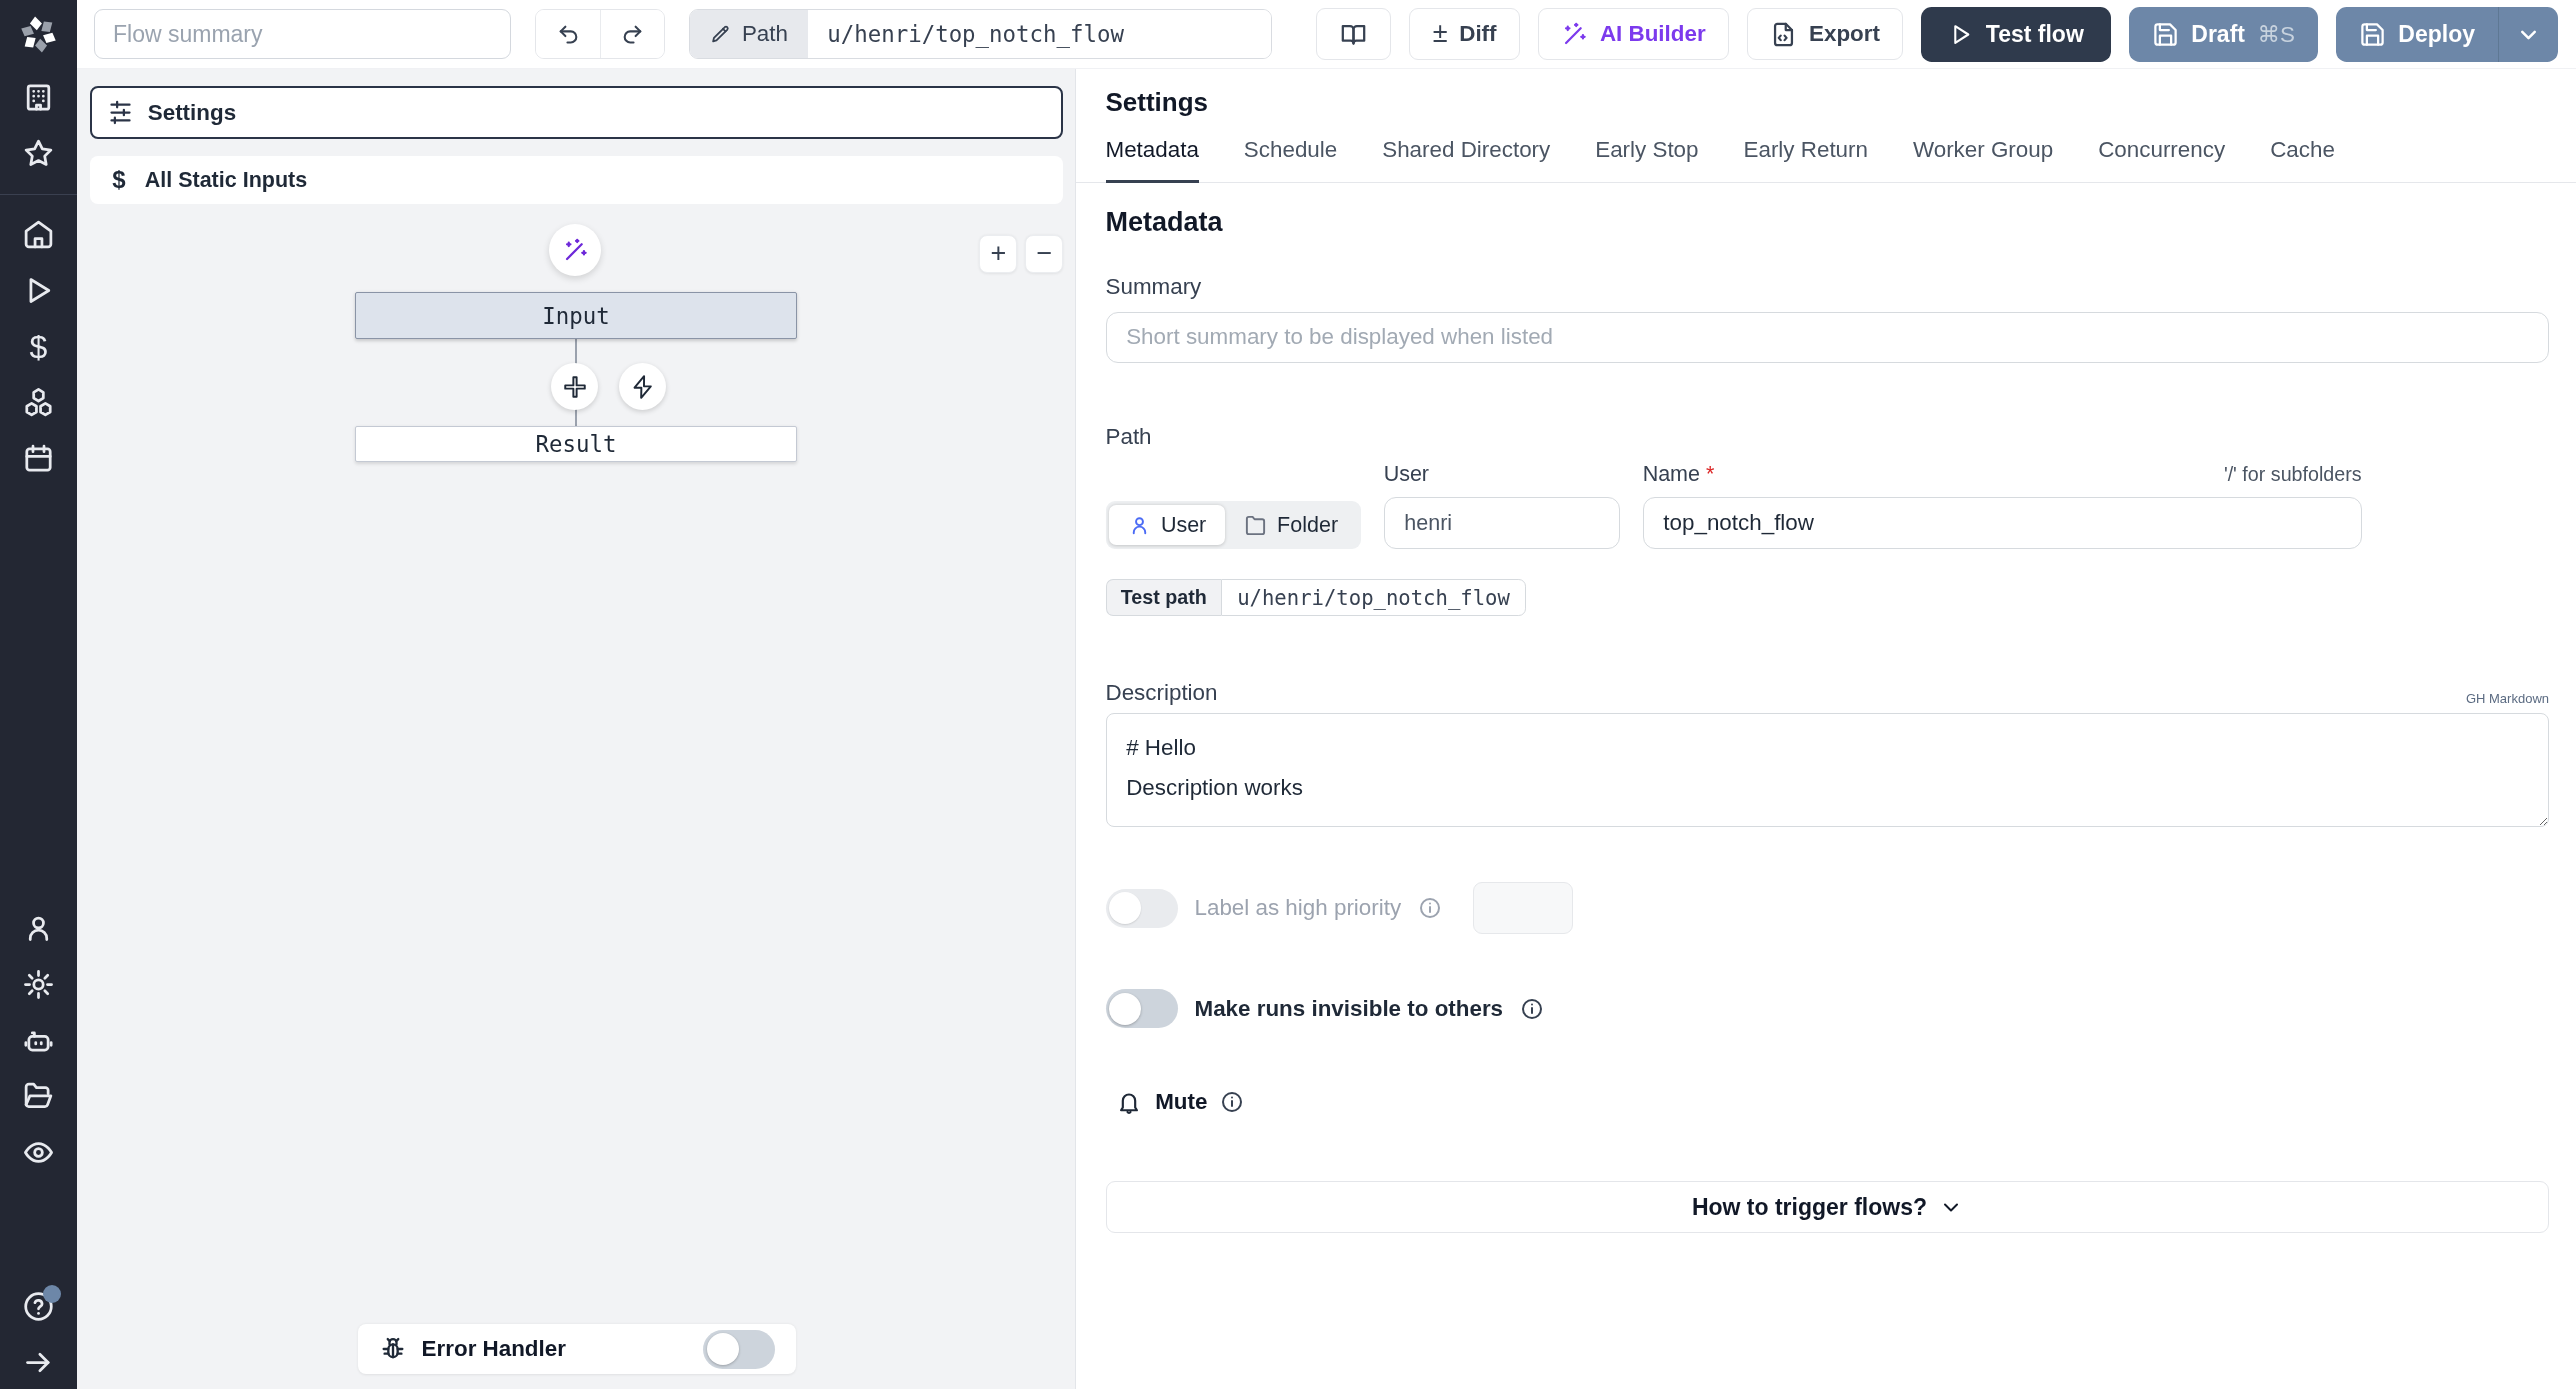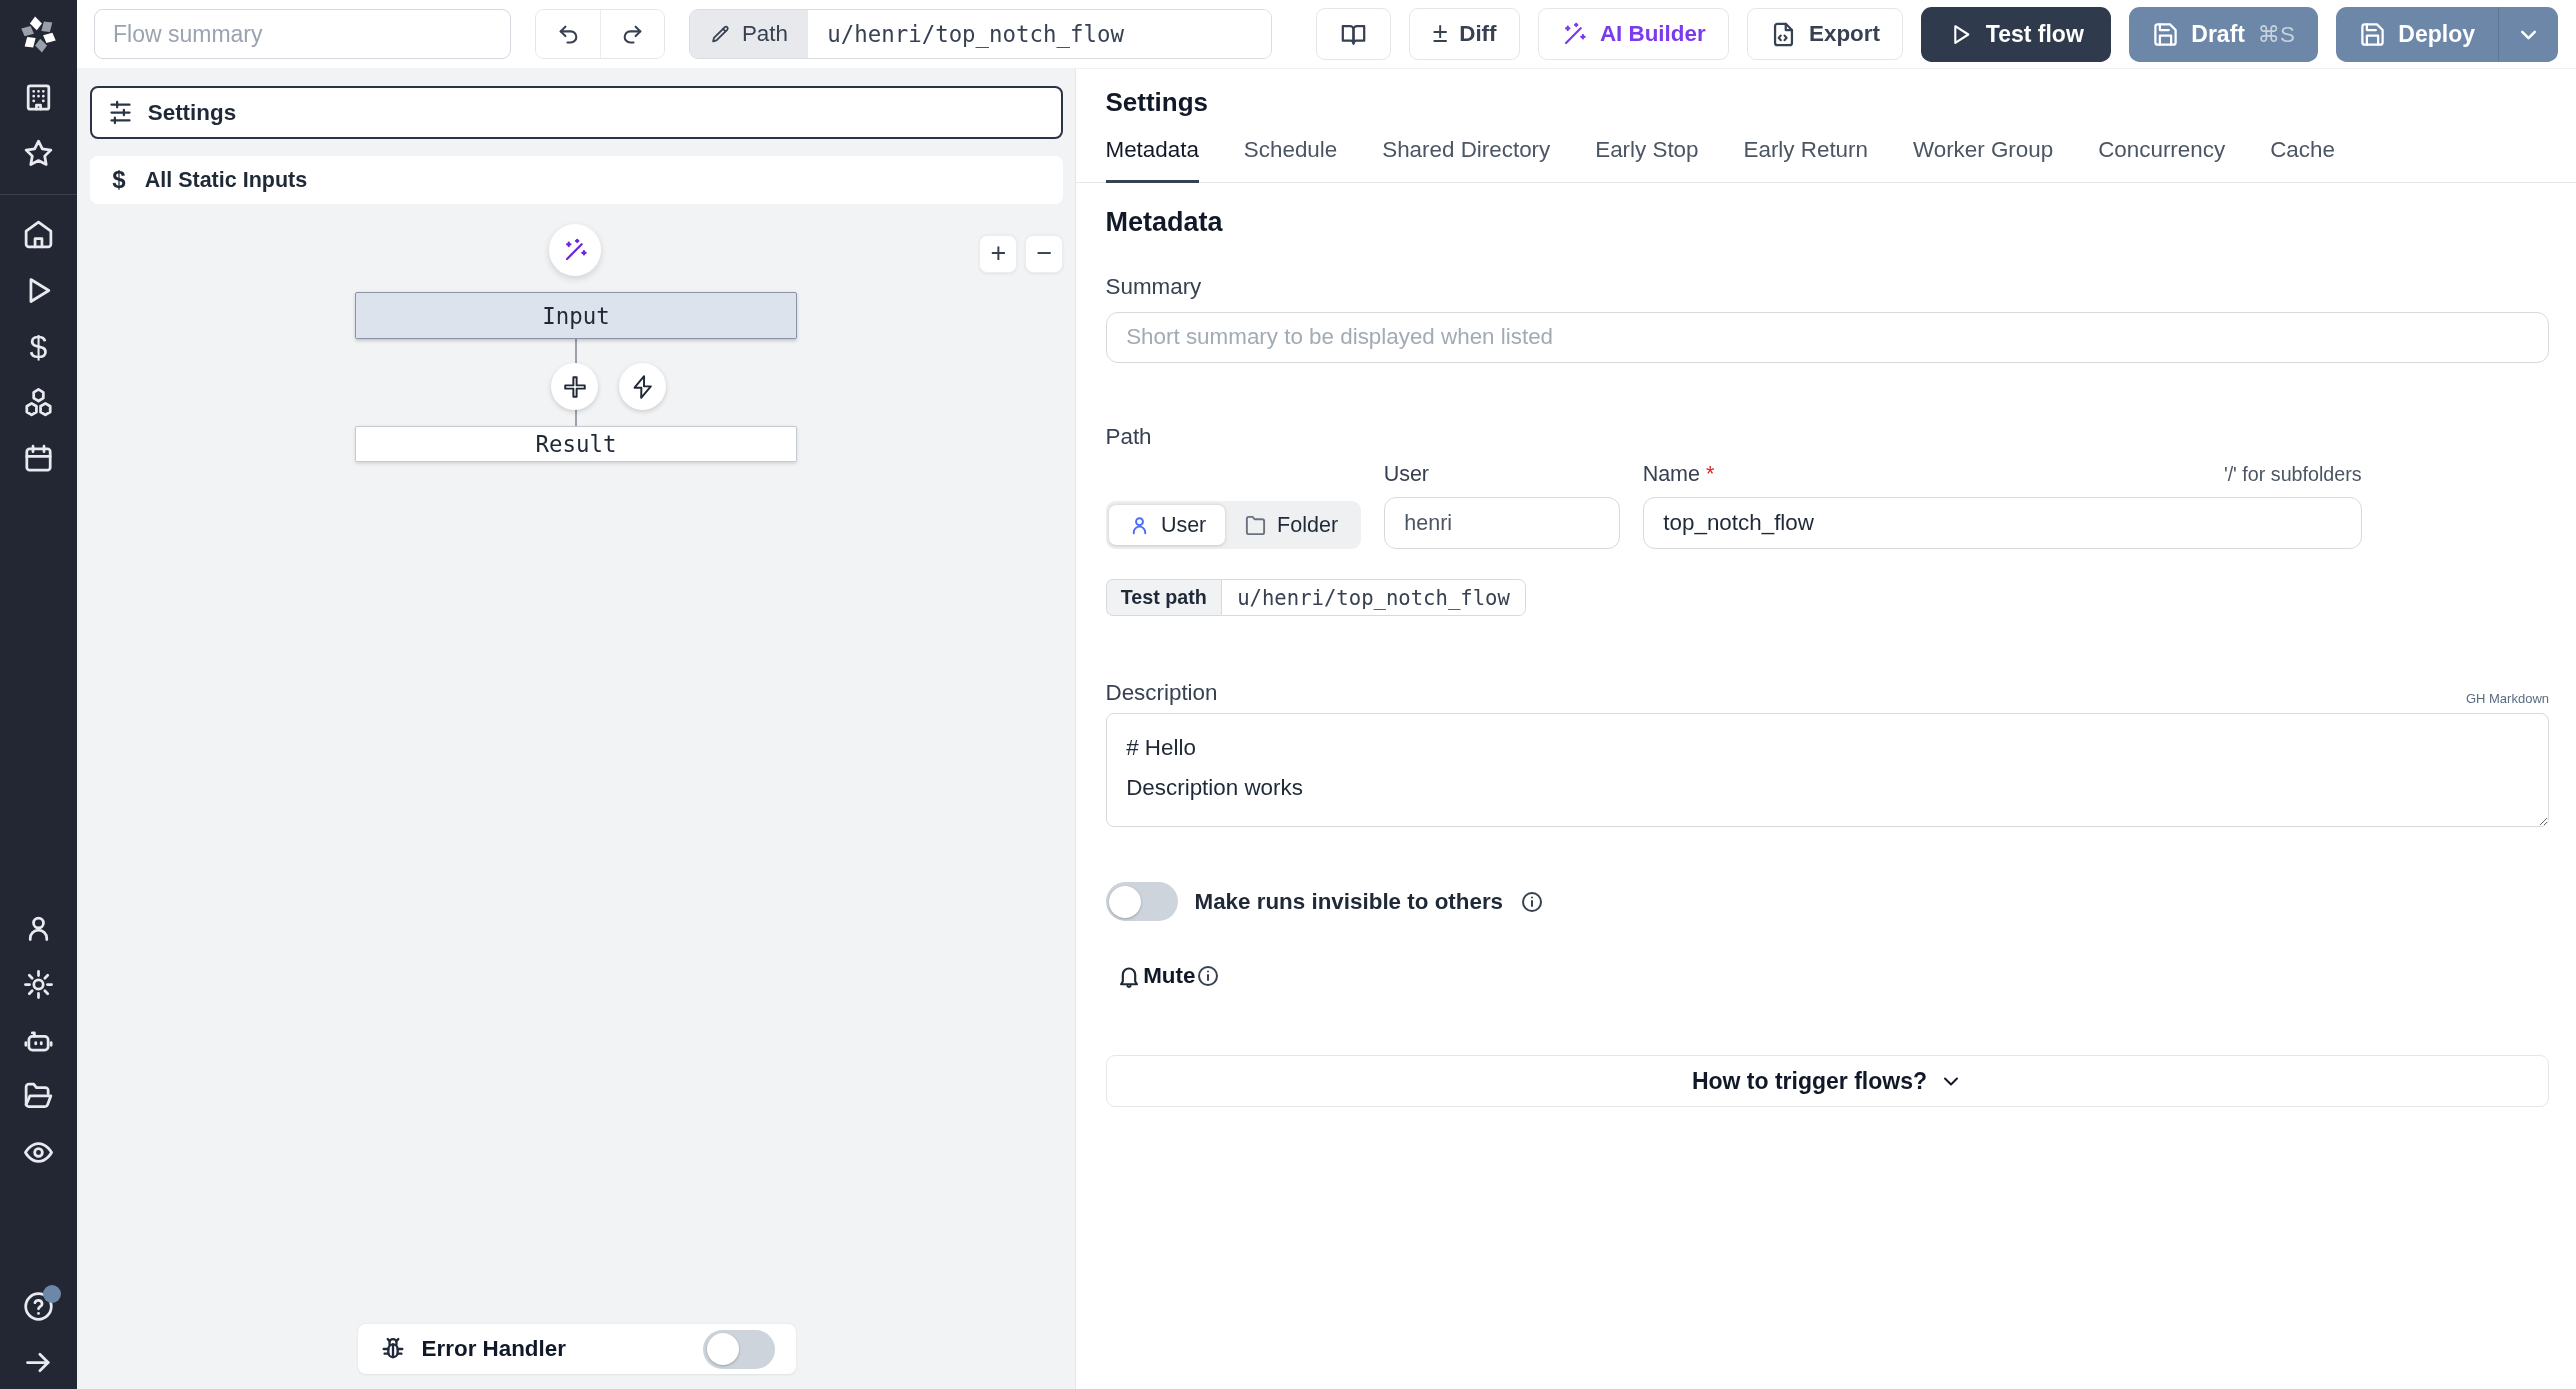--- a/index.html
+++ b/index.html
@@ -127,21 +127,21 @@
   .desc-textarea::-webkit-scrollbar-track { background:#fbfbfb; border-radius:0 8px 8px 0; }
   .desc-textarea::-webkit-scrollbar-thumb { background:#c9c9c9; border:0.9px solid #bdbdbd; }
   .toggle-row { display:flex; align-items:center; gap:17px; }
   .hp-row { margin-top:55px; }
   .hp-label { font-size:22.4px; color:#9ca3af; }
   .hp-row .info-ic { color:#9ca3af; }
   .hp-box { width:100px; height:52px; background:#f7f8f9; border:0.9px solid #e6e8eb; border-radius:9px; margin-left:14.3px; }
   .inv-row { margin-top:55px; }
   .inv-label { font-size:22.4px; font-weight:600; color:#1f2937; }
   .info-ic { width:24px; height:24px; color:#374151; flex-shrink:0; }
-  .mute-row { display:flex; align-items:center; gap:1px; margin-top:42px; padding-left:10.7px; }
+  .mute-row { display:flex; align-items:center; gap:13px; margin-top:61px; padding-left:10.7px; }
   .mute-row svg.bell { width:26px; height:26px; color:#1f2937; }
   .mute-label { font-size:22.4px; font-weight:700; color:#111827; }
   .trigger-box { margin-top:66px; height:52px; border:0.9px solid #e4e6ea; border-radius:9px; display:flex; align-items:center; justify-content:center; gap:11.6px; font-size:23px; font-weight:600; color:#111827; cursor:pointer; background:#fff; width:100%; font-family:inherit; }
   .trigger-box svg { width:24px; height:24px; }
 </style>
 </head>
 <body>
 
 <div class="app">
 
@@ -458,20 +458,30 @@
             <span class="fp-value mono">u/henri/top_notch_flow</span>
           </div>
 
           <div class="desc-head">
             <span class="field-label">Description</span>
             <span class="gh-md">GH Markdown</span>
           </div>
           <textarea class="desc-textarea" style=""># Hello
 Description works</textarea>
 
+          <div class="toggle-row hp-row">
+            <span class="toggle disabled"></span>
+            <span class="hp-label">Label as high priority</span>
+            <svg class="info-ic" viewBox="0 0 24 24" fill="none" stroke="currentColor" stroke-width="2" stroke-linecap="round" stroke-linejoin="round">
+                <circle cx="12" cy="12" r="9"></circle>
+                <path d="M12 11v5"></path>
+                <path d="M12 7.5h.01"></path>
+              </svg>
+            <span class="hp-box"></span>
+          </div>
 
           <div class="toggle-row inv-row">
             <span class="toggle off"></span>
             <span class="inv-label">Make runs invisible to others</span>
             <svg class="info-ic" viewBox="0 0 24 24" fill="none" stroke="currentColor" stroke-width="2" stroke-linecap="round" stroke-linejoin="round">
                 <circle cx="12" cy="12" r="9"></circle>
                 <path d="M12 11v5"></path>
                 <path d="M12 7.5h.01"></path>
               </svg>
           </div>

